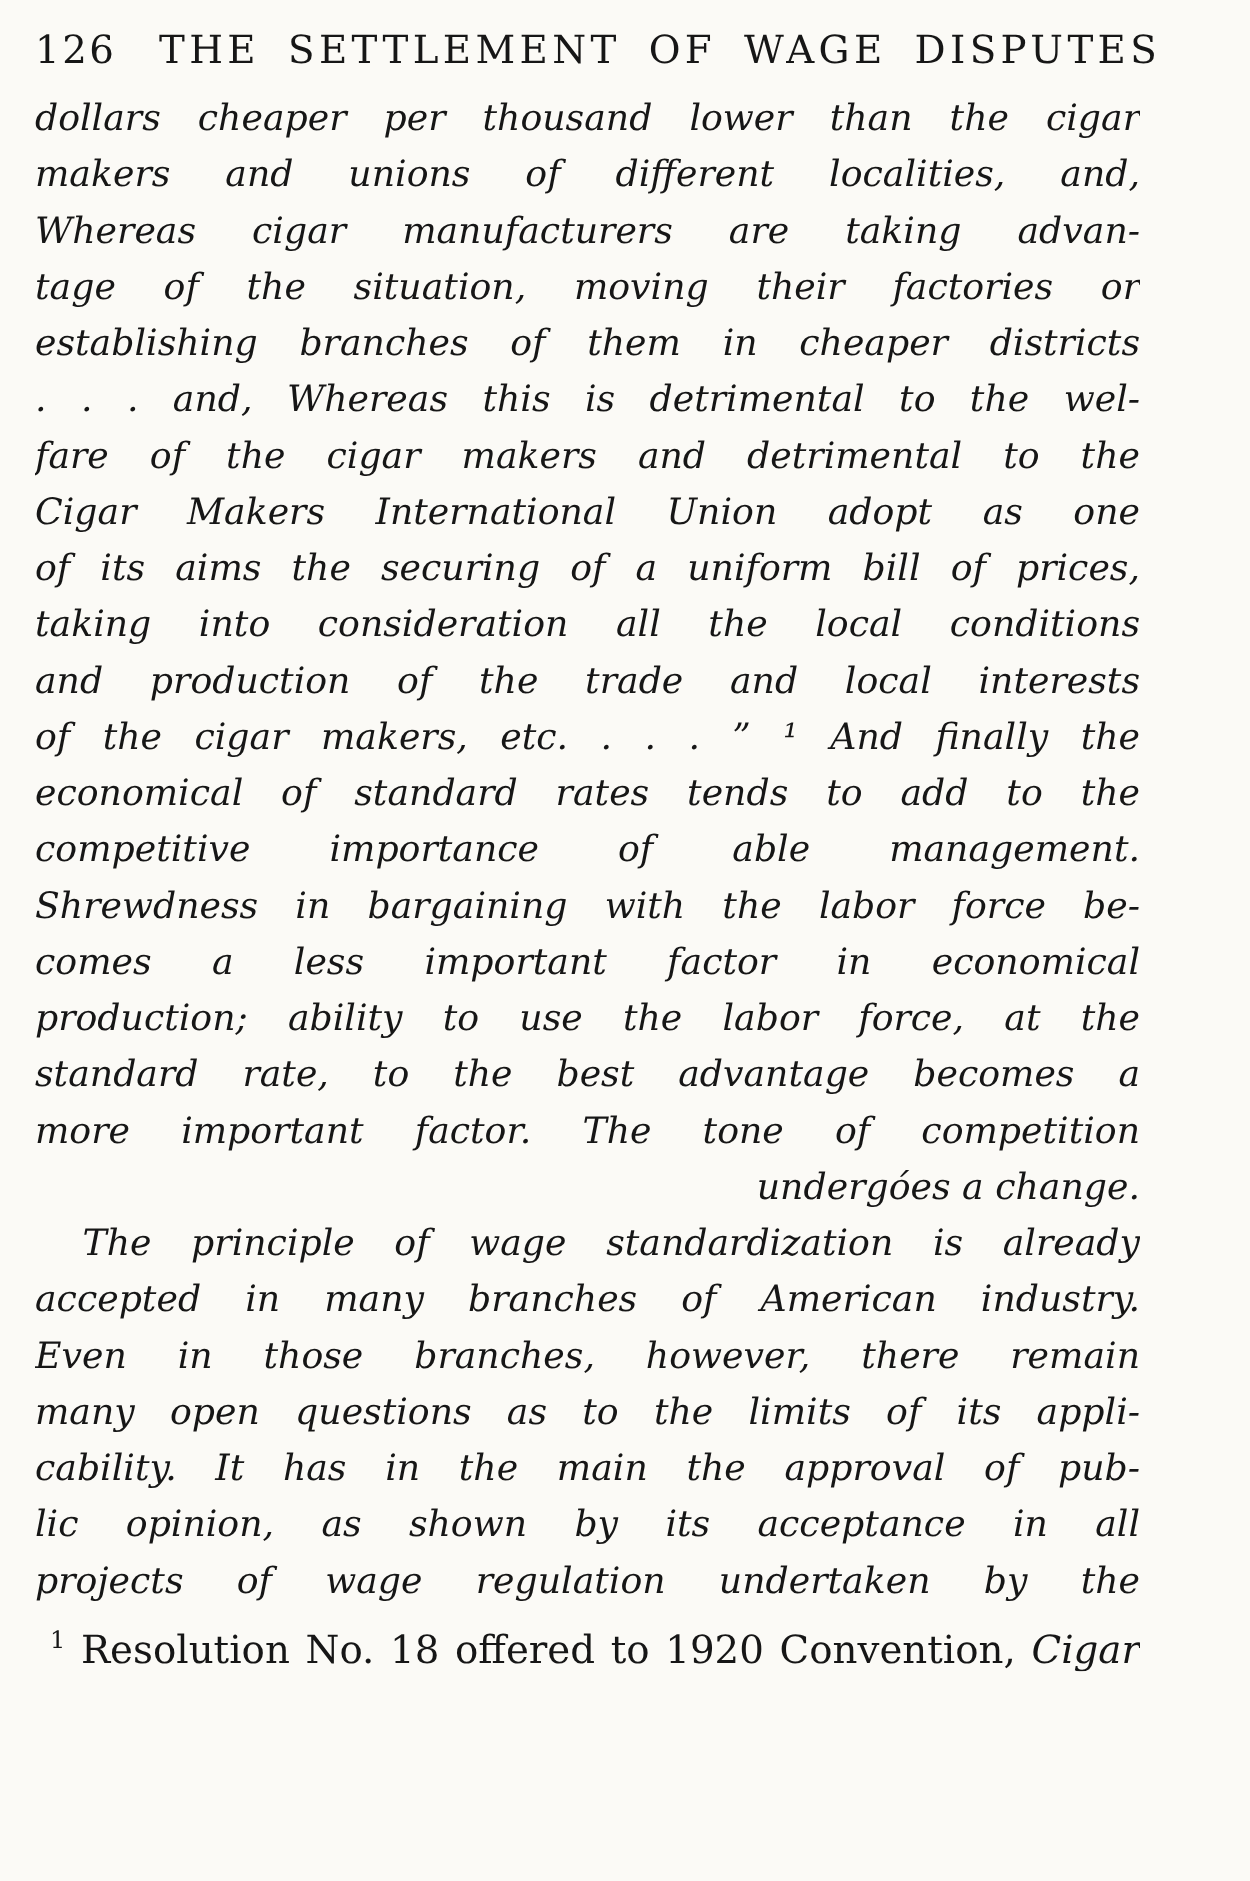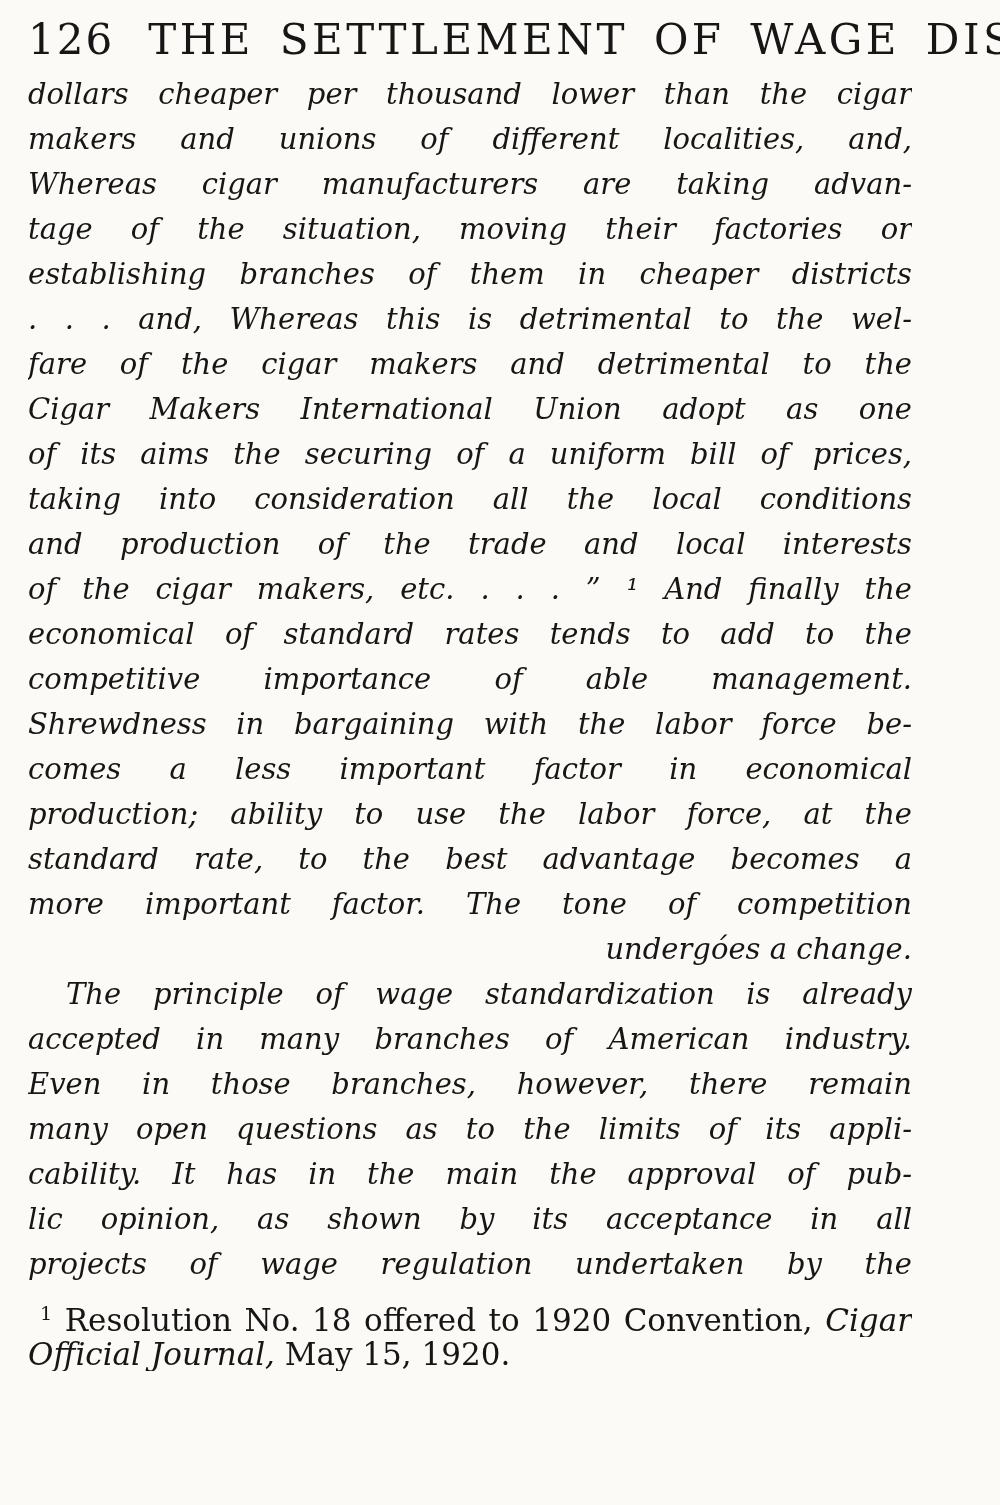--- a/index.html
+++ b/index.html
@@ -18,21 +18,21 @@
   .page {
     position: relative;
     width: 884px;
     margin-left: 28px;
     height: 100%;
   }
   .page-header {
     display: flex;
     align-items: baseline;
     margin-top: 20px;
-    font-size: 42px;
+    font-size: 31px;
     line-height: 40px;
     white-space: nowrap;
   }
   .page-num {
     margin-right: 34px;
     letter-spacing: 2px;
   }
   .header-title {
     letter-spacing: 3.5px;
     word-spacing: 9px;
@@ -141,18 +141,15 @@
       <div class="line">lic opinion, as shown by its acceptance in all</div>
       <div class="line">projects of wage regulation undertaken by the</div>
     </div>
 
   </main>
 
   <footer class="footnote">
     <div class="fn-line fn-indent">
       <sup class="fn-marker">1</sup><span> Resolution No. 18 offered to 1920 Convention, </span><em>Cigar Makers</em>
     </div>
-    <div class="fn-line noj">
-      <em>Official Journal,</em><span> May 15, 1920.</span>
-    </div>
   </footer>
 
 </div>
 
 </body></html>

